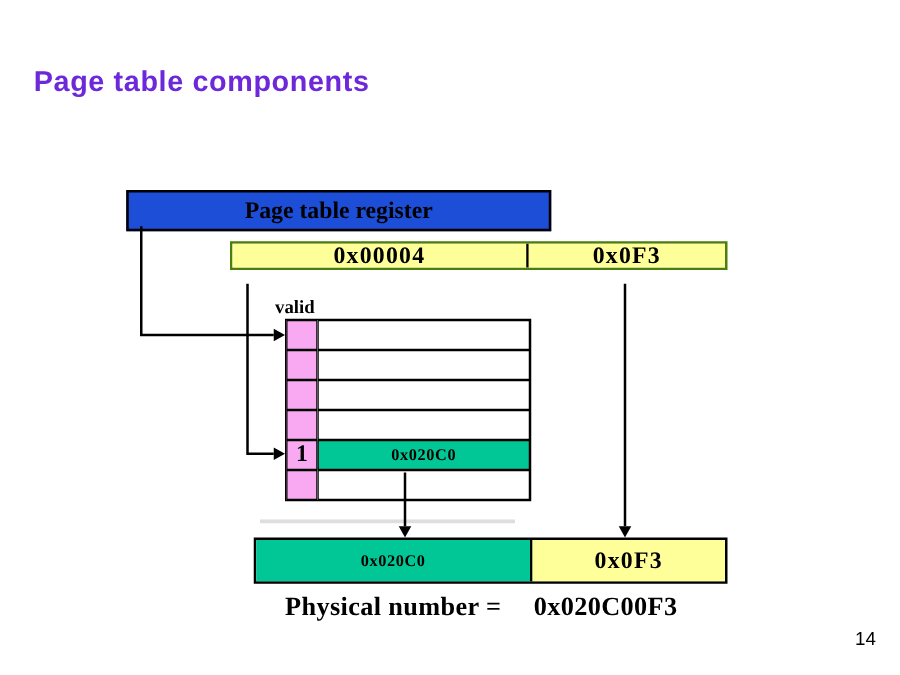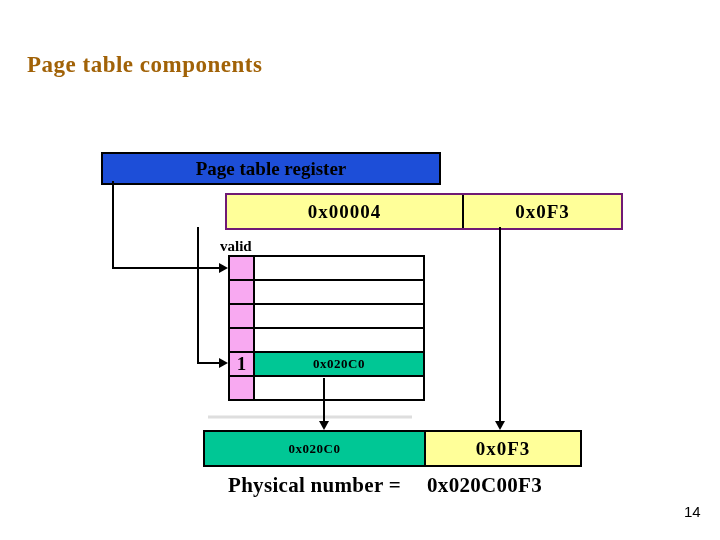--- a/index.html
+++ b/index.html
@@ -2,34 +2,34 @@
 <html><head>
 <meta charset="utf-8">
 <style>
   html,body{margin:0;padding:0;background:#fff;}
   .slide{
     position:relative;width:720px;height:540px;background:#ffffff;
     font-family:"Liberation Serif",serif;overflow:hidden;color:#000;
   }
   .title{
     position:absolute;left:27px;top:52px;margin:0;
-    font-family:Liberation Serif, serif;font-weight:bold;font-size:23px;
-    color:#a16207;letter-spacing:.5px;
+    font-family:Liberation Sans, sans-serif;font-weight:bold;font-size:23px;
+    color:#6d28d9;letter-spacing:.5px;
   }
   
   .register{
     position:absolute;left:101px;top:152px;width:336px;height:29px;
     background:#1d4ed8;border:2px solid #000;box-sizing:content-box;
     display:flex;align-items:center;justify-content:center;
     font-weight:bold;font-size:19px;
   }
   
   .va-row{
-    position:absolute;left:184px;top:193px;width:398px;height:37px;
-    display:flex;border:2px solid #701a75;box-sizing:border-box;margin-left:41px;
+    position:absolute;left:184px;top:193px;width:398px;height:23px;
+    display:flex;border:2px solid #4d7c0f;box-sizing:border-box;
   }
   .va-row .cell{
     display:flex;align-items:center;justify-content:center;
     font-weight:bold;font-size:19px;background:#FFFF99;letter-spacing:1px;
   }
   .vpn{width:237px;border-right:2px solid #000;box-sizing:border-box;}
   .voff{flex:1;}
   
   .col-labels{
     position:absolute;left:220px;top:238px;display:flex;gap:13px;

